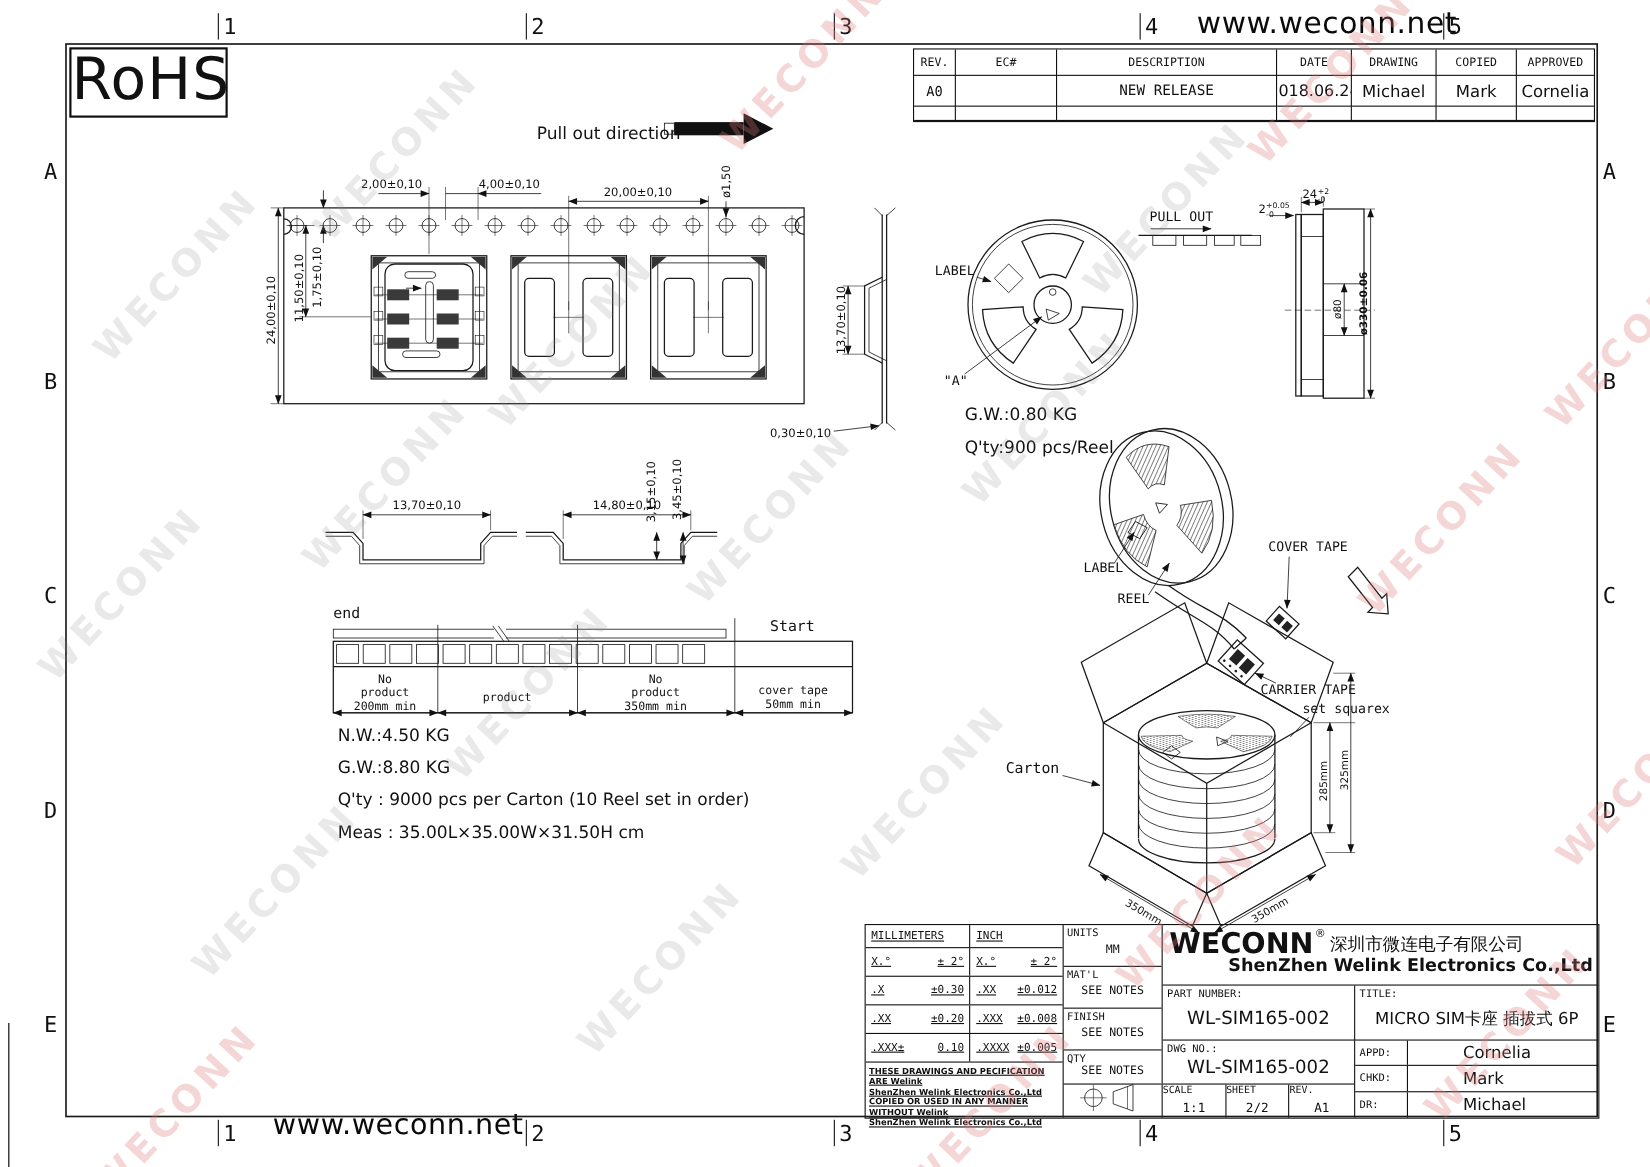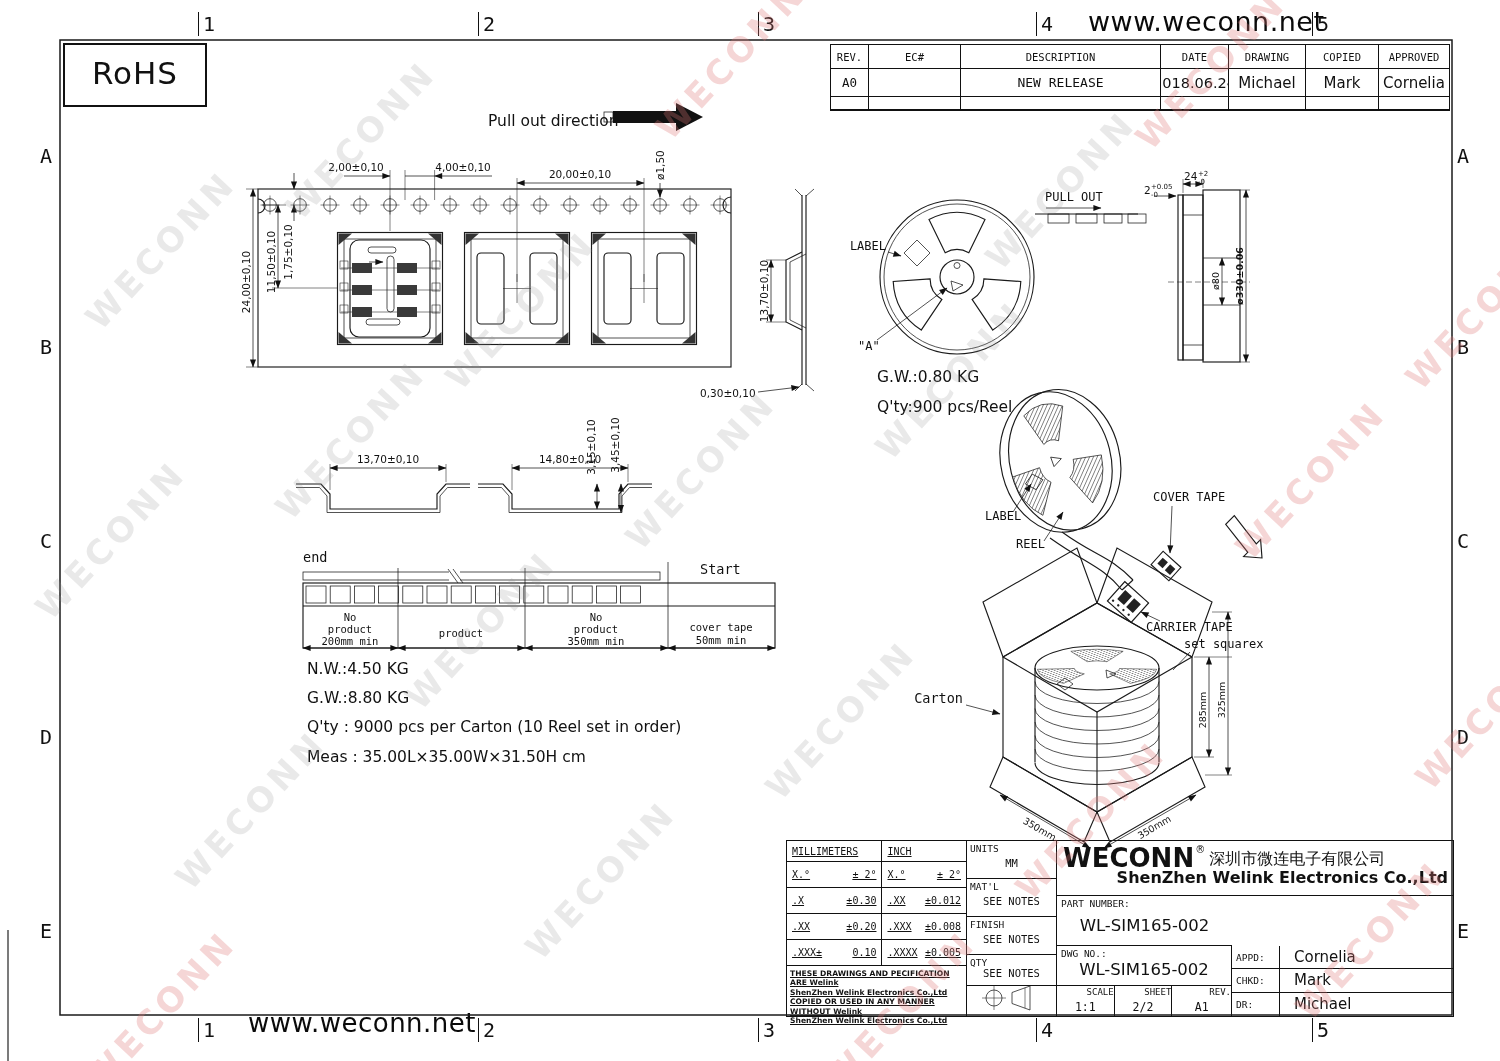--- a/index.html
+++ b/index.html
@@ -25,21 +25,21 @@
   .td7{font-family:"DejaVu Sans",sans-serif;font-size:7px;}
   .tb{font-weight:700;}
   .tc{font-family:"DejaVu Sans Mono",monospace;font-size:12px;}
   .tc10{font-family:"DejaVu Sans Mono",monospace;font-size:10.5px;}
   .tc13{font-family:"DejaVu Sans Mono",monospace;font-size:13.5px;}
   .tn15{font-family:"DejaVu Sans",sans-serif;font-size:15.5px;}
   .mid{text-anchor:middle;} .end{text-anchor:end;}
   
   .abs{position:absolute;}
   .rohs{left:63px;top:43px;width:140px;height:60px;border:2px solid #111;
-        font-size:31px;line-height:56px;text-align:center;letter-spacing:1px;}
+        font-size:53px;line-height:56px;text-align:center;letter-spacing:1px;}
   .weburl{font-size:27px;letter-spacing:.5px;color:#0a0a0a;}
   .gridnum{font-family:"DejaVu Sans Mono",monospace;font-size:20px;border-left:1.3px solid #111;
            padding-left:4px;height:24px;line-height:24px;}
   .gridlet{font-family:"DejaVu Sans Mono",monospace;font-size:20px;}
   
   .rev{left:830px;top:44px;width:618px;border:1.2px solid #111;display:grid;
        grid-template-columns:38px 92px 200px 68px 77px 73px 70px;grid-template-rows:24px 28px 13px;}
   .rev div{border-right:1px solid #111;border-bottom:1px solid #111;display:flex;
            align-items:center;justify-content:center;overflow:hidden;white-space:nowrap;}
   .rev div:nth-child(7n){border-right:none;}
@@ -75,23 +75,23 @@
   .row2>div:last-child{border-right:none;}
   .slab{position:absolute;left:4px;top:2px;font-family:"DejaVu Sans Mono",monospace;font-size:9.5px;}
   .sval{position:absolute;left:0;right:0;top:20px;text-align:center;font-size:16.5px;}
   .sval15{position:absolute;left:0;right:0;top:21px;text-align:center;font-size:15px;}
   .row3{display:grid;grid-template-columns:175px 221px;height:70px;}
   .r3l{border-right:1px solid #111;}
   .dwg{height:40px;border-bottom:1px solid #111;position:relative;}
   .ssr{display:flex;height:30px;}
   .ssr>div{width:58px;border-right:1px solid #111;position:relative;font-family:"DejaVu Sans Mono",monospace;}
   .ssr>div:last-child{width:59px;border-right:none;}
-  .ssr .l{position:absolute;left:0;right:0;top:1px;text-align:right;font-size:9px;}
+  .ssr .l{position:absolute;left:0;right:0;top:1px;text-align:left;font-size:9px;}
   .ssr .v{position:absolute;left:0;right:0;top:14px;text-align:center;font-size:11.5px;}
-  .r3r .prow{display:flex;height:23.33px;border-bottom:1px solid #111;}
+  .r3r .prow{display:flex;height:23.33px;border-bottom:1px solid #111;gap:36px;}
   .r3r .prow:last-child{border-bottom:none;}
   .r3r .pl{width:48px;border-right:1px solid #111;font-family:"DejaVu Sans Mono",monospace;
            font-size:9.5px;padding:6px 0 0 4px;}
   .r3r .pv{font-size:15px;padding:2px 0 0 14px;}
 </style>
 </head>
 <body>
 
 <div class="page">
 
@@ -231,20 +231,24 @@
             <span class="brand">WECONN</span>
             <span class="reg">®</span>
             <span class="cn">深圳市微连电子有限公司</span>
           </div>
           <div class="en">ShenZhen Welink Electronics Co.,Ltd</div>
         </div>
         <div class="row2">
           <div>
             <span class="slab">PART NUMBER:</span>
             <span class="sval">WL-SIM165-002</span>
+          </div>
+          <div>
+            <span class="slab">TITLE:</span>
+            <span class="sval15">MICRO SIM卡座 插拔式 6P</span>
           </div>
         </div>
         <div class="row3">
           <div class="r3l">
             <div class="dwg">
               <span class="slab">DWG NO.:</span>
               <span class="sval" style="top:14px;">WL-SIM165-002</span>
             </div>
             <div class="ssr">
               <div>

